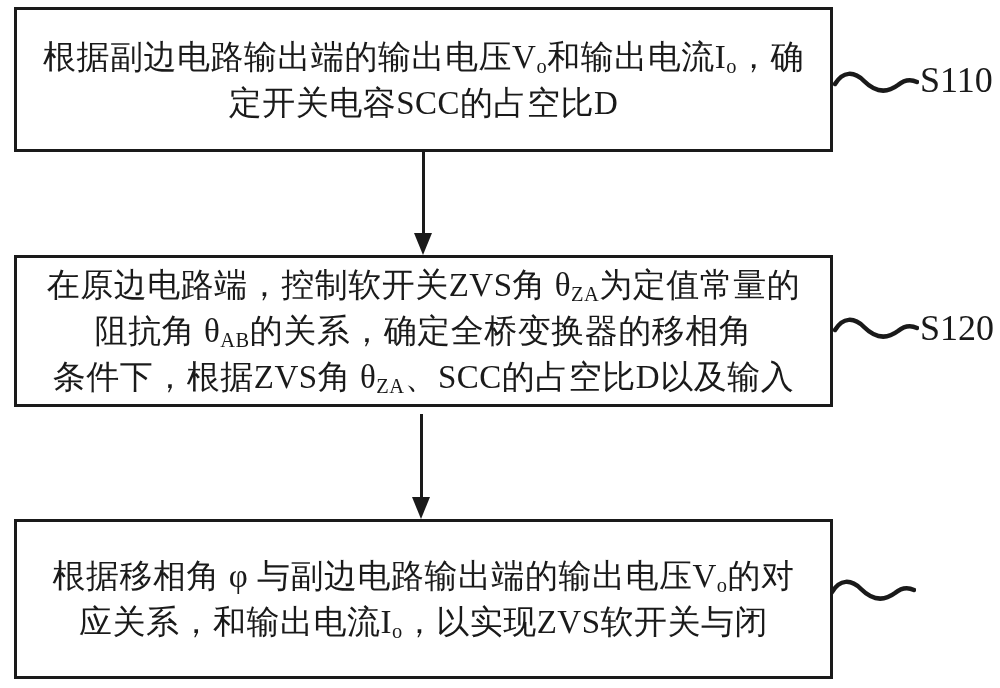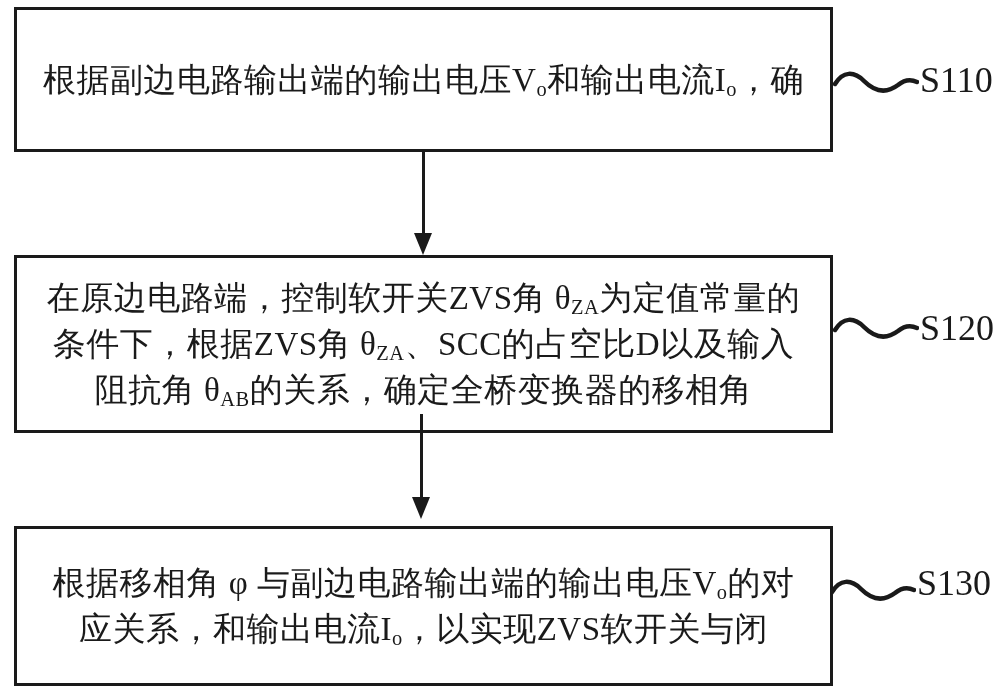--- a/index.html
+++ b/index.html
@@ -19,22 +19,22 @@
     width: 819px;
     border: 3px solid #1a1a1a;
     background: #ffffff;
     display: flex;
     flex-direction: column;
     justify-content: center;
     align-items: center;
     padding: 0 16px;
   }
   .box-1 { top: 7px;   height: 145px; }
-  .box-2 { top: 255px; height: 178px; }
-  .box-3 { top: 519px; height: 160px; margin-top: 7px; }
+  .box-2 { top: 255px; height: 152px; }
+  .box-3 { top: 519px; height: 160px; }
   .text-line {
     font-size: 33px;
     line-height: 46px;
     text-align: center;
     white-space: nowrap;
     letter-spacing: 0.5px;
   }
   .text-line sub {
     font-size: 0.62em;
     line-height: 0;
@@ -68,33 +68,34 @@
   }
 </style>
 </head>
 <body>
 
 <div class="canvas">
 
   <div class="step-box box-1">
     <div>
         <div class="text-line"><span>根据副边电路输出端的输出电压V</span><sub>o</sub><span>和输出电流I</span><sub>o</sub><span>，确</span></div>
+        <div class="text-line"><span>定开关电容SCC的占空比D</span></div>
       </div>
   </div>
 
   <div class="arrow">
     <div class="arrow-line" style="left:422px; top:152px; height:84px;"></div>
     <div class="arrow-head" style="left:414px; top:233px;"></div>
   </div>
 
   <div class="step-box box-2">
     <div>
         <div class="text-line"><span>在原边电路端，控制软开关ZVS角 θ</span><sub>ZA</sub><span>为定值常量的</span></div>
+        <div class="text-line"><span>阻抗角 θ</span><sub>AB</sub><span>的关系，确定全桥变换器的移相角</span></div>
         <div class="text-line"><span>条件下，根据ZVS角 θ</span><sub>ZA</sub><span>、SCC的占空比D以及输入</span></div>
-        <div class="text-line"><span>阻抗角 θ</span><sub>AB</sub><span>的关系，确定全桥变换器的移相角</span></div>
       </div>
   </div>
 
   <div class="arrow">
     <div class="arrow-line" style="left:420px; top:414px; height:84px;"></div>
     <div class="arrow-head" style="left:412px; top:497px;"></div>
   </div>
 
   <div class="step-box box-3">
     <div>
@@ -109,15 +110,14 @@
   <div class="step-label" style="left:920px; top:60px;">S110</div>
 
   <svg class="squiggle" style="left:833px; top:314px;" viewBox="0 0 86 34">
     <path d="M2 16 C 10 3, 21 3, 31 13 C 42 24, 53 26, 65 17 C 71 12, 78 11, 84 14" fill="none" stroke="#1a1a1a" stroke-width="4.5" stroke-linecap="round"></path>
   </svg>
   <div class="step-label" style="left:920px; top:308px;">S120</div>
 
   <svg class="squiggle" style="left:830px; top:576px;" viewBox="0 0 86 34">
     <path d="M2 16 C 10 3, 21 3, 31 13 C 42 24, 53 26, 65 17 C 71 12, 78 11, 84 14" fill="none" stroke="#1a1a1a" stroke-width="4.5" stroke-linecap="round"></path>
   </svg>
-  <div class="step-label" style="left:917px; top:563px;">S130</div>
 
 </div>
 
 </body></html>

